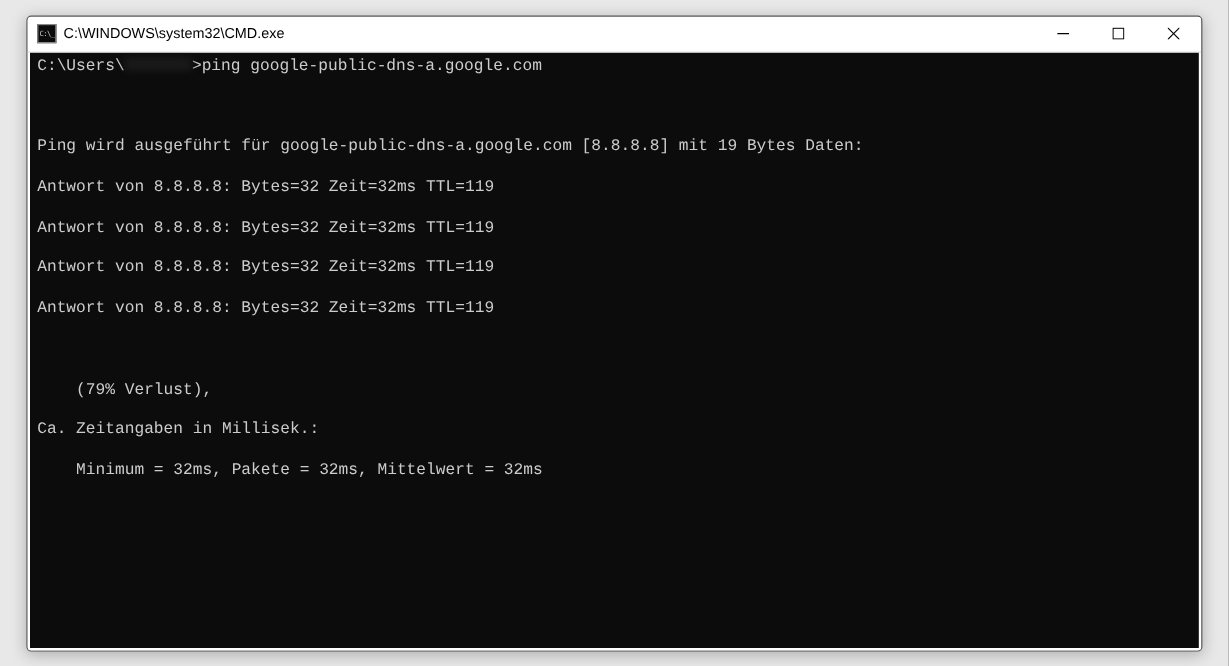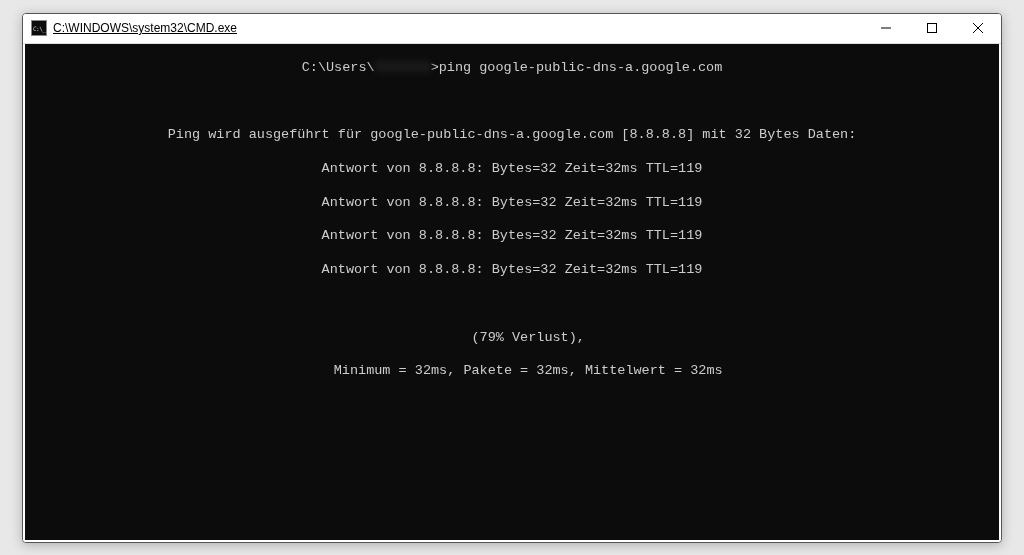--- a/index.html
+++ b/index.html
@@ -47,21 +47,20 @@
       color: #ccc;
       font-size: 6px;
       font-family: Consolas, monospace;
       margin-left: 1px;
       letter-spacing: -0.5px;
     }
     .titlebar-text {
       font-size: 12px;
       color: #000;
       flex: 1;
-      text-decoration: underline;
     }
     .titlebar-controls {
       display: flex;
       height: 100%;
     }
     .tb-btn {
       width: 46px;
       height: 100%;
       display: flex;
       align-items: center;
@@ -75,24 +74,23 @@
       padding: 0 2px 2px 2px;
       display: flex;
     }
     .console {
       flex: 1;
       background: #0c0c0c;
       color: #ccc;
       font-family: Consolas, "Courier New", monospace;
       font-size: 13.5px;
       line-height: 1.25;
-      padding: 16px 6px;
+      padding: 4px 6px;
       overflow-y: auto;
       white-space: pre;
-      text-align: center;
     }
     .console::-webkit-scrollbar { width: 16px; }
     .console::-webkit-scrollbar-track { background: #f0f0f0; }
     .console::-webkit-scrollbar-thumb { background: #c0c0c0; }
     .redacted {
       display: inline-block;
       width: 56px;
       height: 11px;
       background: #1a1a1a;
       filter: blur(3px);
@@ -122,24 +120,25 @@
         <svg viewBox="0 0 10 10">
             <line x1="0" y1="0" x2="10" y2="10" stroke="#000" stroke-width="1"></line>
             <line x1="10" y1="0" x2="0" y2="10" stroke="#000" stroke-width="1"></line>
           </svg>
       </div>
     </div>
   </div>
   <div class="console-wrap">
     <div class="console"><div><span>C:\Users\</span><span class="redacted"></span><span>&gt;</span><span>ping google-public-dns-a.google.com</span></div>
 <div> </div>
-<div>Ping wird ausgeführt für google-public-dns-a.google.com [8.8.8.8] mit 32 Bytes Daten:</div>
+<div>Ping wird ausgeführt für google-public-dns-a.google.com [8.8.8.8] mit 19 Bytes Daten:</div>
 <div>Antwort von 8.8.8.8: Bytes=32 Zeit=32ms TTL=119</div>
 <div>Antwort von 8.8.8.8: Bytes=32 Zeit=32ms TTL=119</div>
 <div>Antwort von 8.8.8.8: Bytes=32 Zeit=32ms TTL=119</div>
 <div>Antwort von 8.8.8.8: Bytes=32 Zeit=32ms TTL=119</div>
 <div> </div>
 <div>    (79% Verlust),</div>
+<div>Ca. Zeitangaben in Millisek.:</div>
 <div>    Minimum = 32ms, Pakete = 32ms, Mittelwert = 32ms</div>
 <div> </div>
 </div>
   </div>
 </div>
 
 </body></html>

